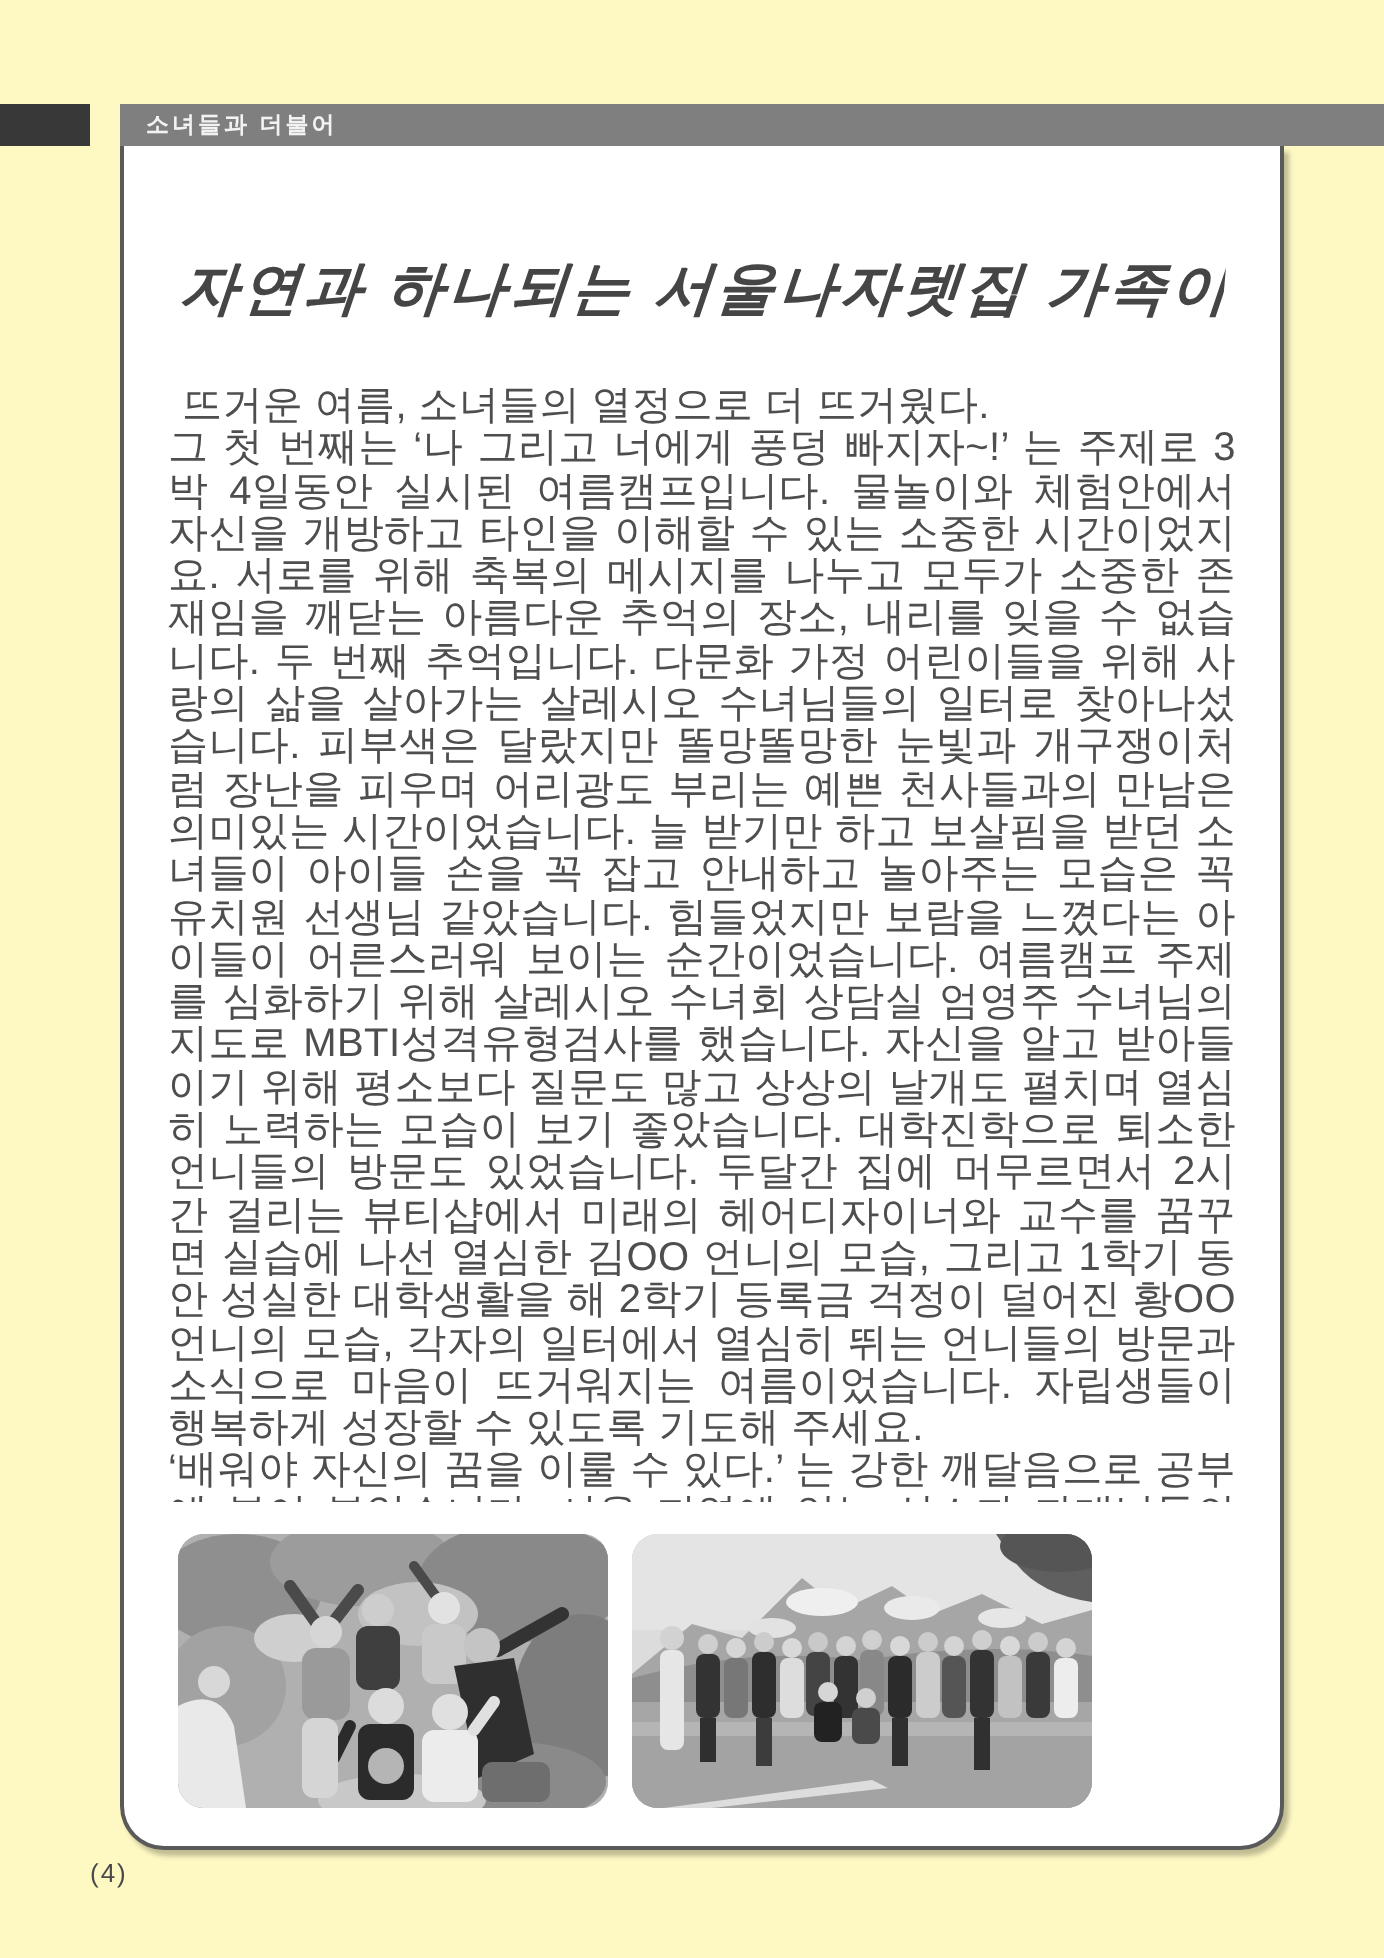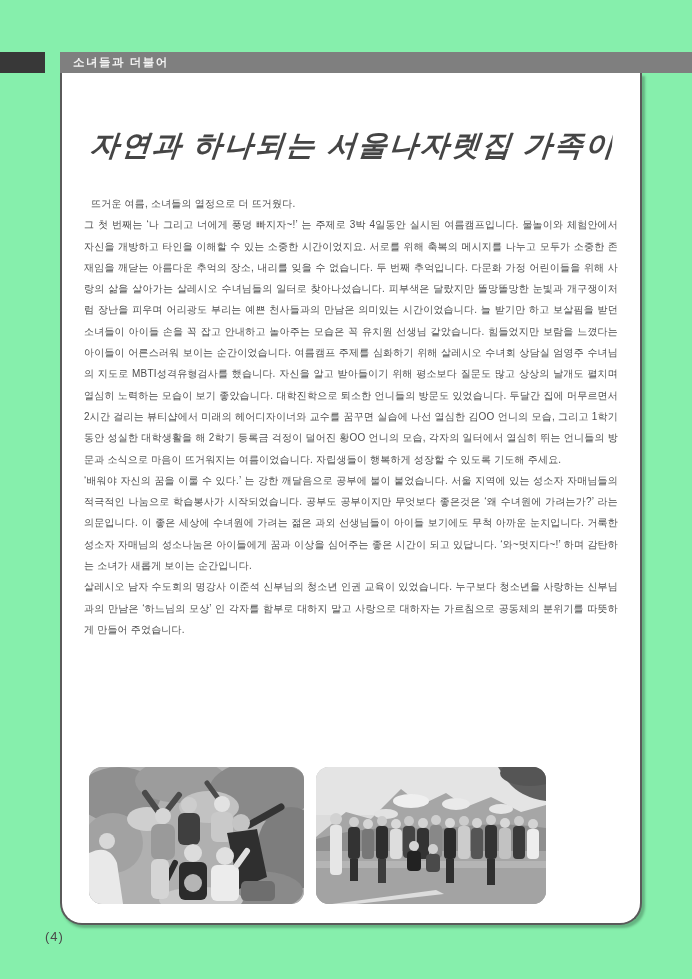--- a/index.html
+++ b/index.html
@@ -3,21 +3,21 @@
 <meta charset="utf-8">
 <style>
   html,body { margin:0; padding:0; }
   body {
     font-family: "Liberation Sans", sans-serif;
     background:#ffffff;
   }
   .page {
     position:relative;
     width:692px; height:979px;
-    background:#86efac;
+    background:#fef9c3;
     overflow:hidden;
   }
   
   .header-accent {
     position:absolute; left:0; top:52px;
     width:45px; height:21px;
     background:#383838;
   }
   .header-bar {
     position:absolute; left:60px; top:52px; right:0;
@@ -57,21 +57,21 @@
     letter-spacing:2px;
     color:#454545;
     transform:skewX(-5deg);
     white-space:nowrap;
     overflow:hidden;
   }
   .article-body {
     margin-top:26px;
     height:558px;
     overflow:hidden;
-    font-size:10px;
+    font-size:20px;
     line-height:21.3px;
     color:#4e4e4e;
     text-align:justify;
     letter-spacing:0.2px;
   }
   .article-body p { margin:0; }
   .article-body p.first { text-indent:7px; }
   
   .photo-row {
     position:absolute;

